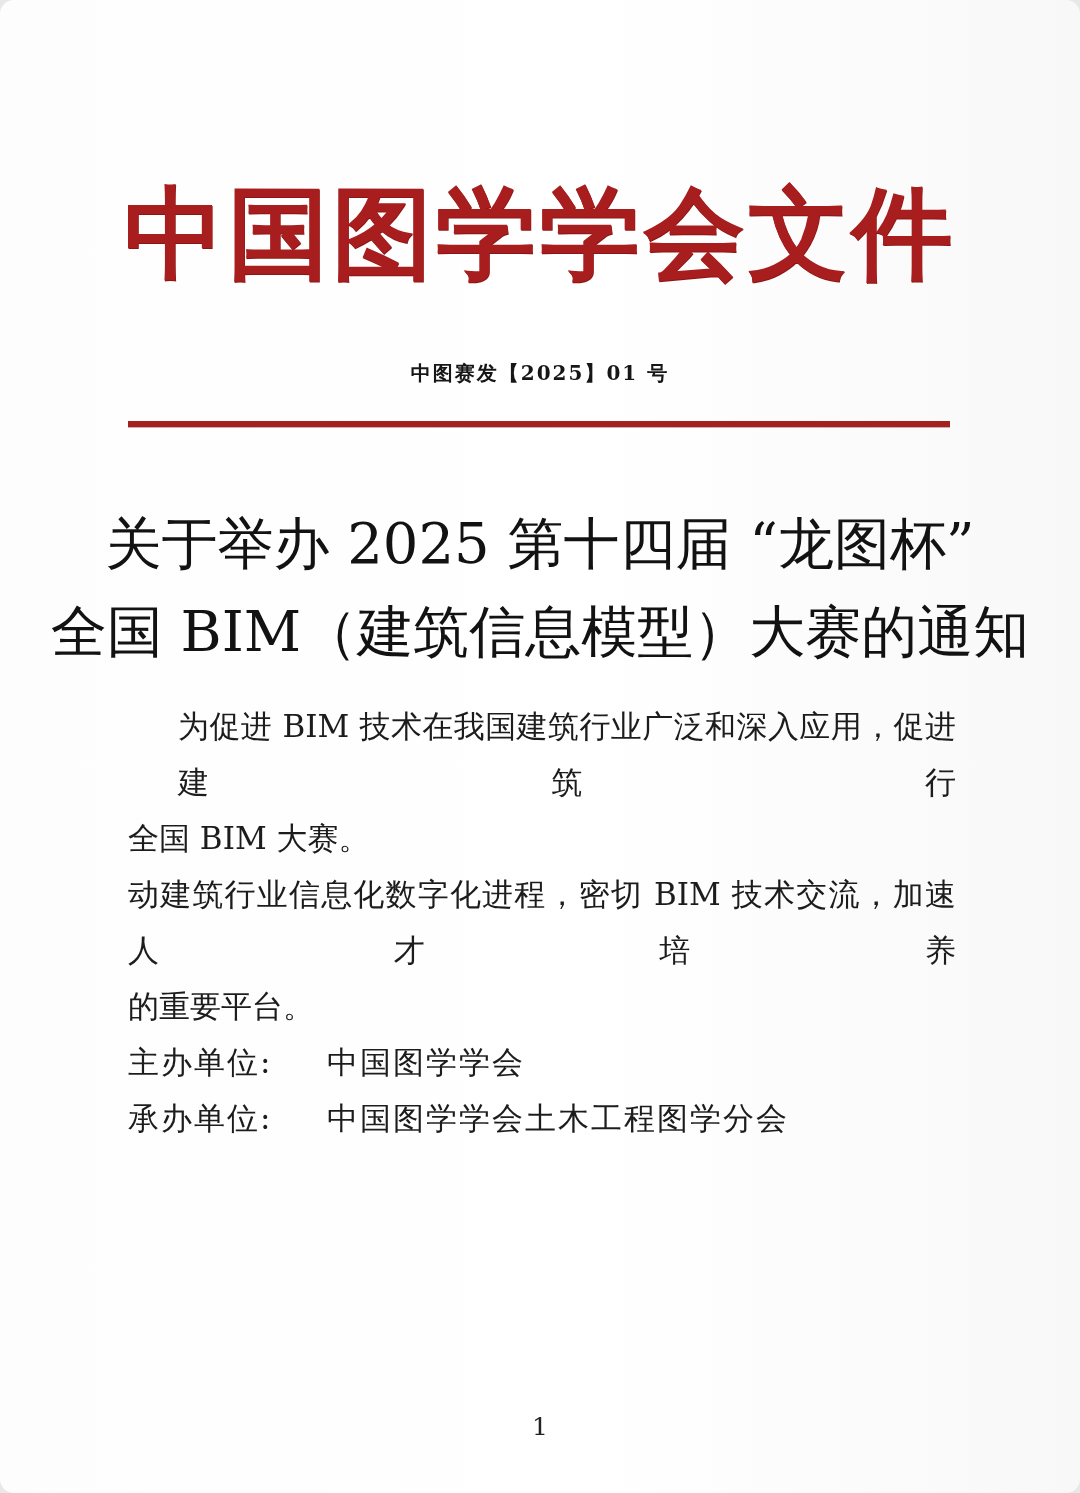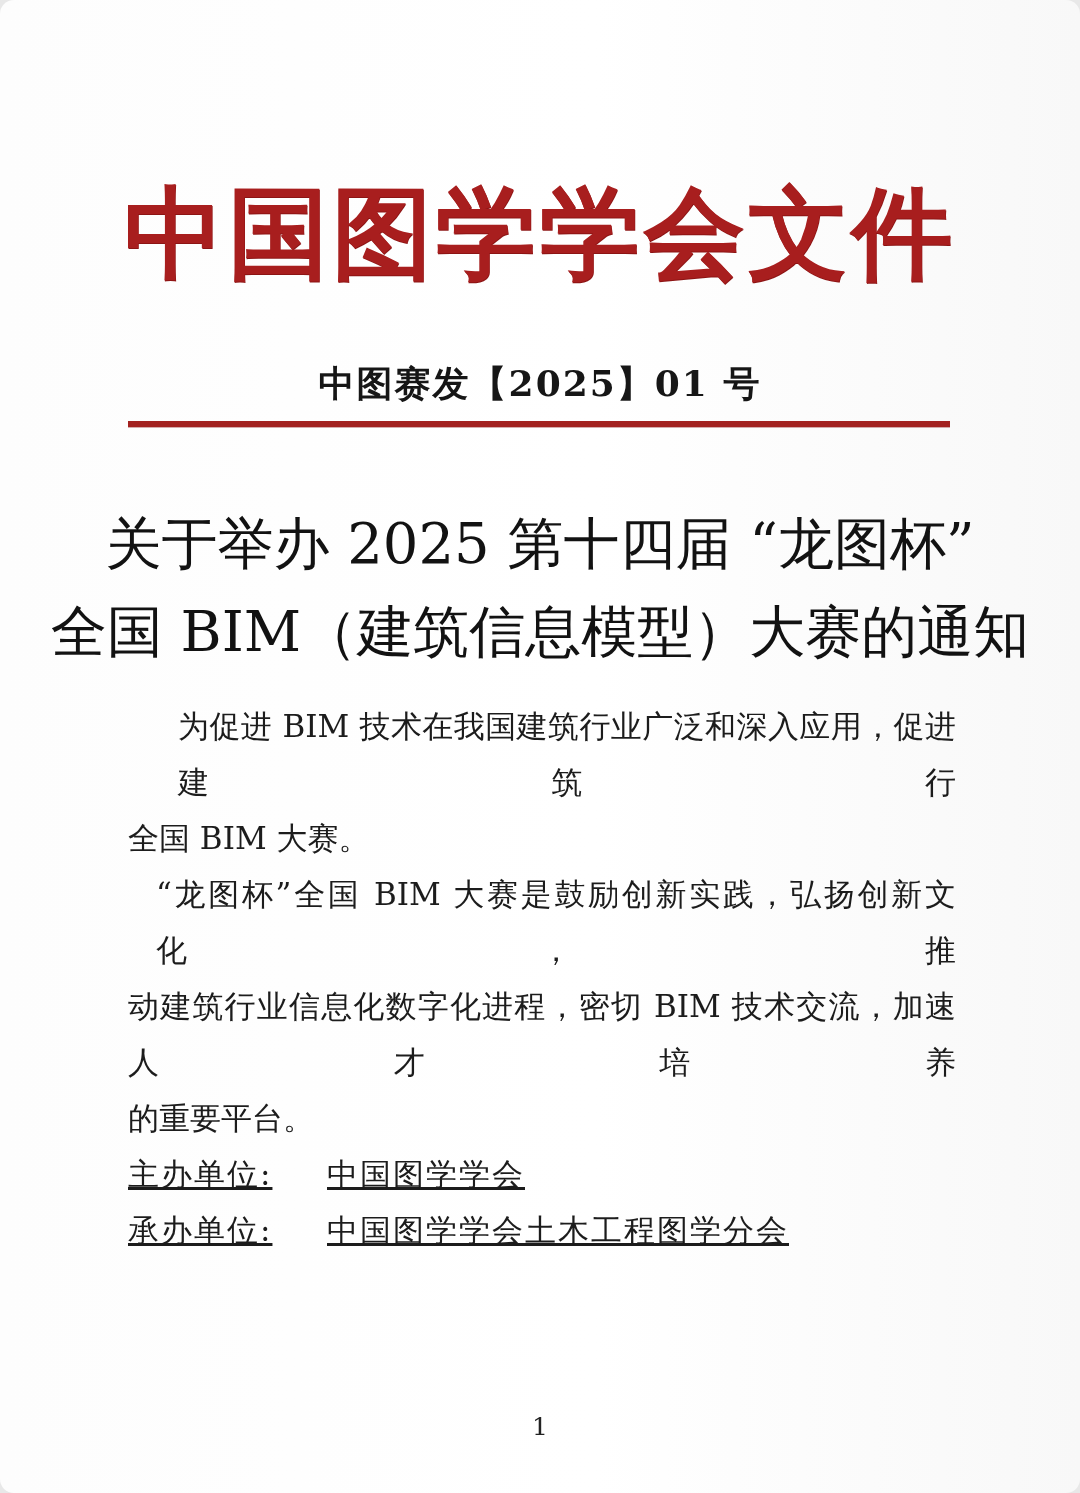--- a/index.html
+++ b/index.html
@@ -35,21 +35,21 @@
     text-shadow: 0.5px 0.5px 0 #8c1414;
     white-space: nowrap;
   }
 
   .doc-number {
     position: absolute;
     top: 360px;
     left: 0;
     width: 100%;
     text-align: center;
-    font-size: 36px;
+    font-size: 20px;
     font-weight: bold;
     letter-spacing: 2px;
     color: #161616;
   }
 
   .red-rule {
     position: absolute;
     top: 421px;
     left: 128px;
     width: 822px;
@@ -94,21 +94,20 @@
   }
   .lline {
     text-align: left;
   }
   .indent-first  { padding-left: 50px; box-sizing: border-box; }
   .indent-quote  { padding-left: 28px; box-sizing: border-box; }
 
   .org-row {
     display: flex;
     align-items: center;
-    text-decoration: underline;
   }
   .org-label {
     flex: 0 0 199px;
     letter-spacing: 2px;
   }
   .org-value {
     letter-spacing: 2px;
   }
 
   .page-number {
@@ -136,21 +135,20 @@
     <div>关于举办 2025 第十四届 “龙图杯”</div>
     <div>全国 BIM（建筑信息模型）大赛的通知</div>
   </div>
 
   <div class="content">
 
 
     <div class="bodyline jline indent-first">为促进 BIM 技术在我国建筑行业广泛和深入应用，促进建筑行</div>
     <div class="bodyline lline">全国 BIM 大赛。</div>
 
-    <div class="bodyline jline indent-quote">“龙图杯”全国 BIM 大赛是鼓励创新实践，弘扬创新文化，推</div>
     <div class="bodyline jline">动建筑行业信息化数字化进程，密切 BIM 技术交流，加速人才培养</div>
     <div class="bodyline lline">的重要平台。</div>
 
     <div class="org-row">
       <span class="org-label">主办单位:</span>
       <span class="org-value">中国图学学会</span>
     </div>
 
     <div class="org-row">
       <span class="org-label">承办单位:</span>

